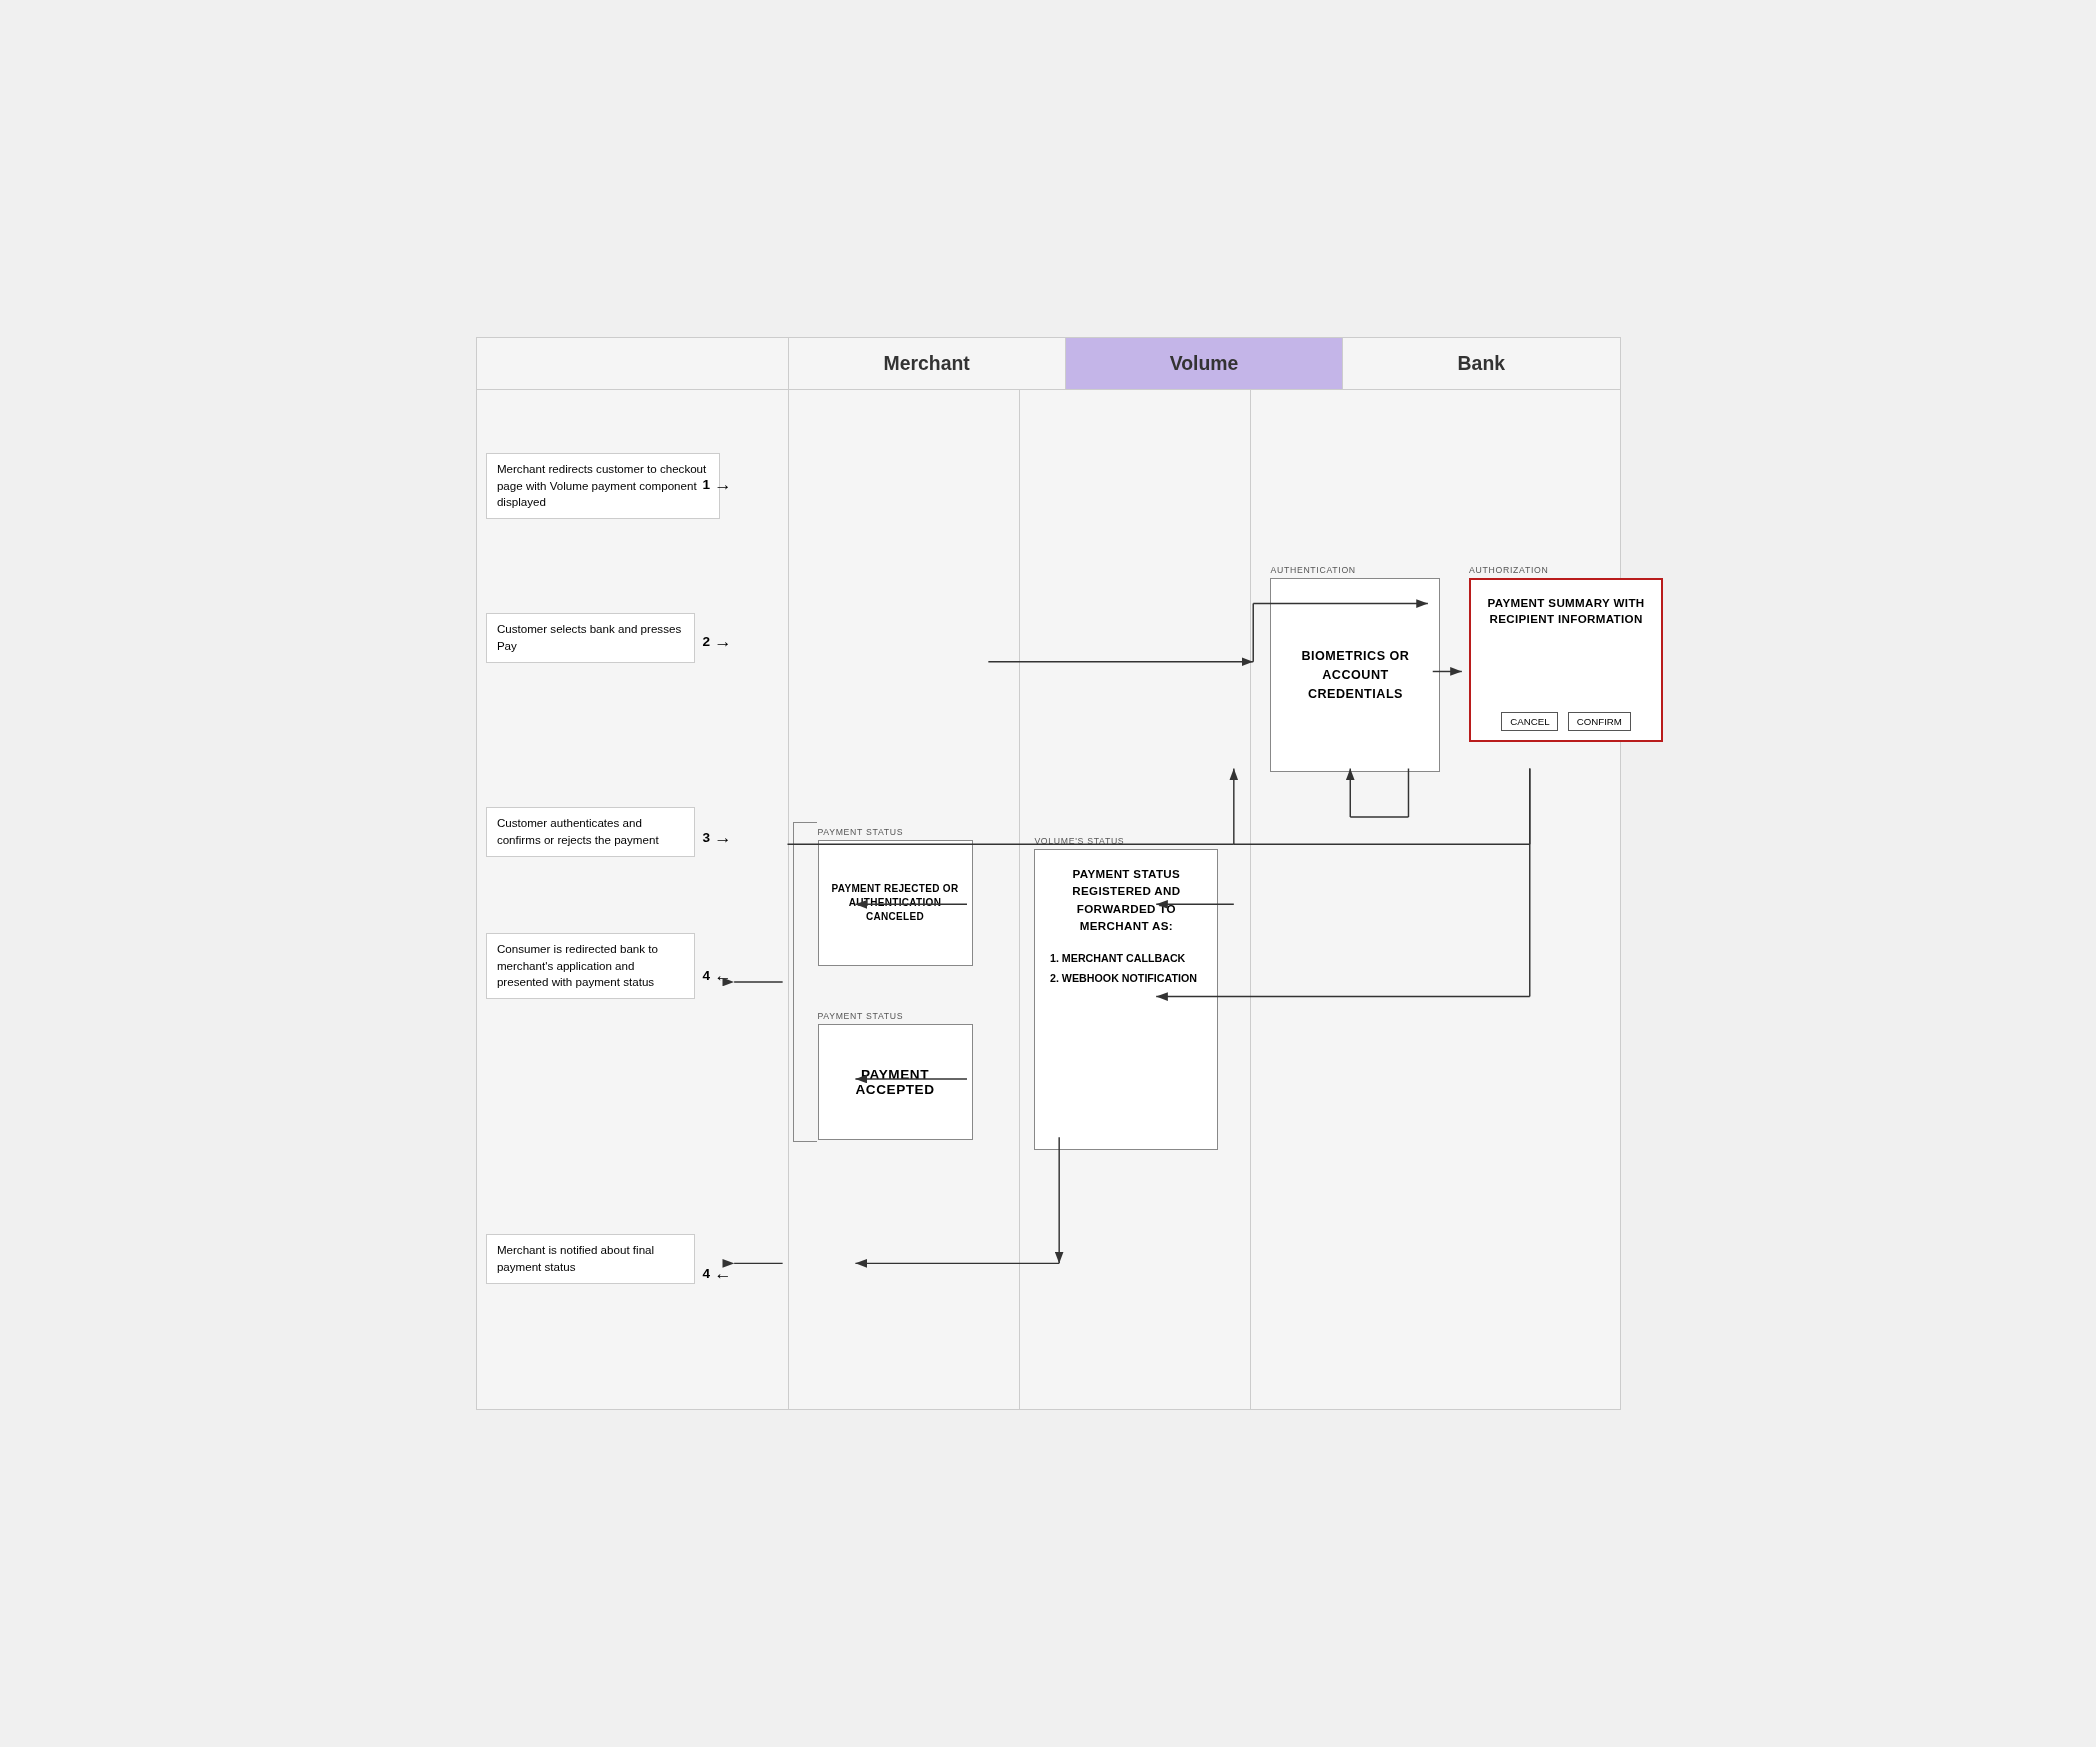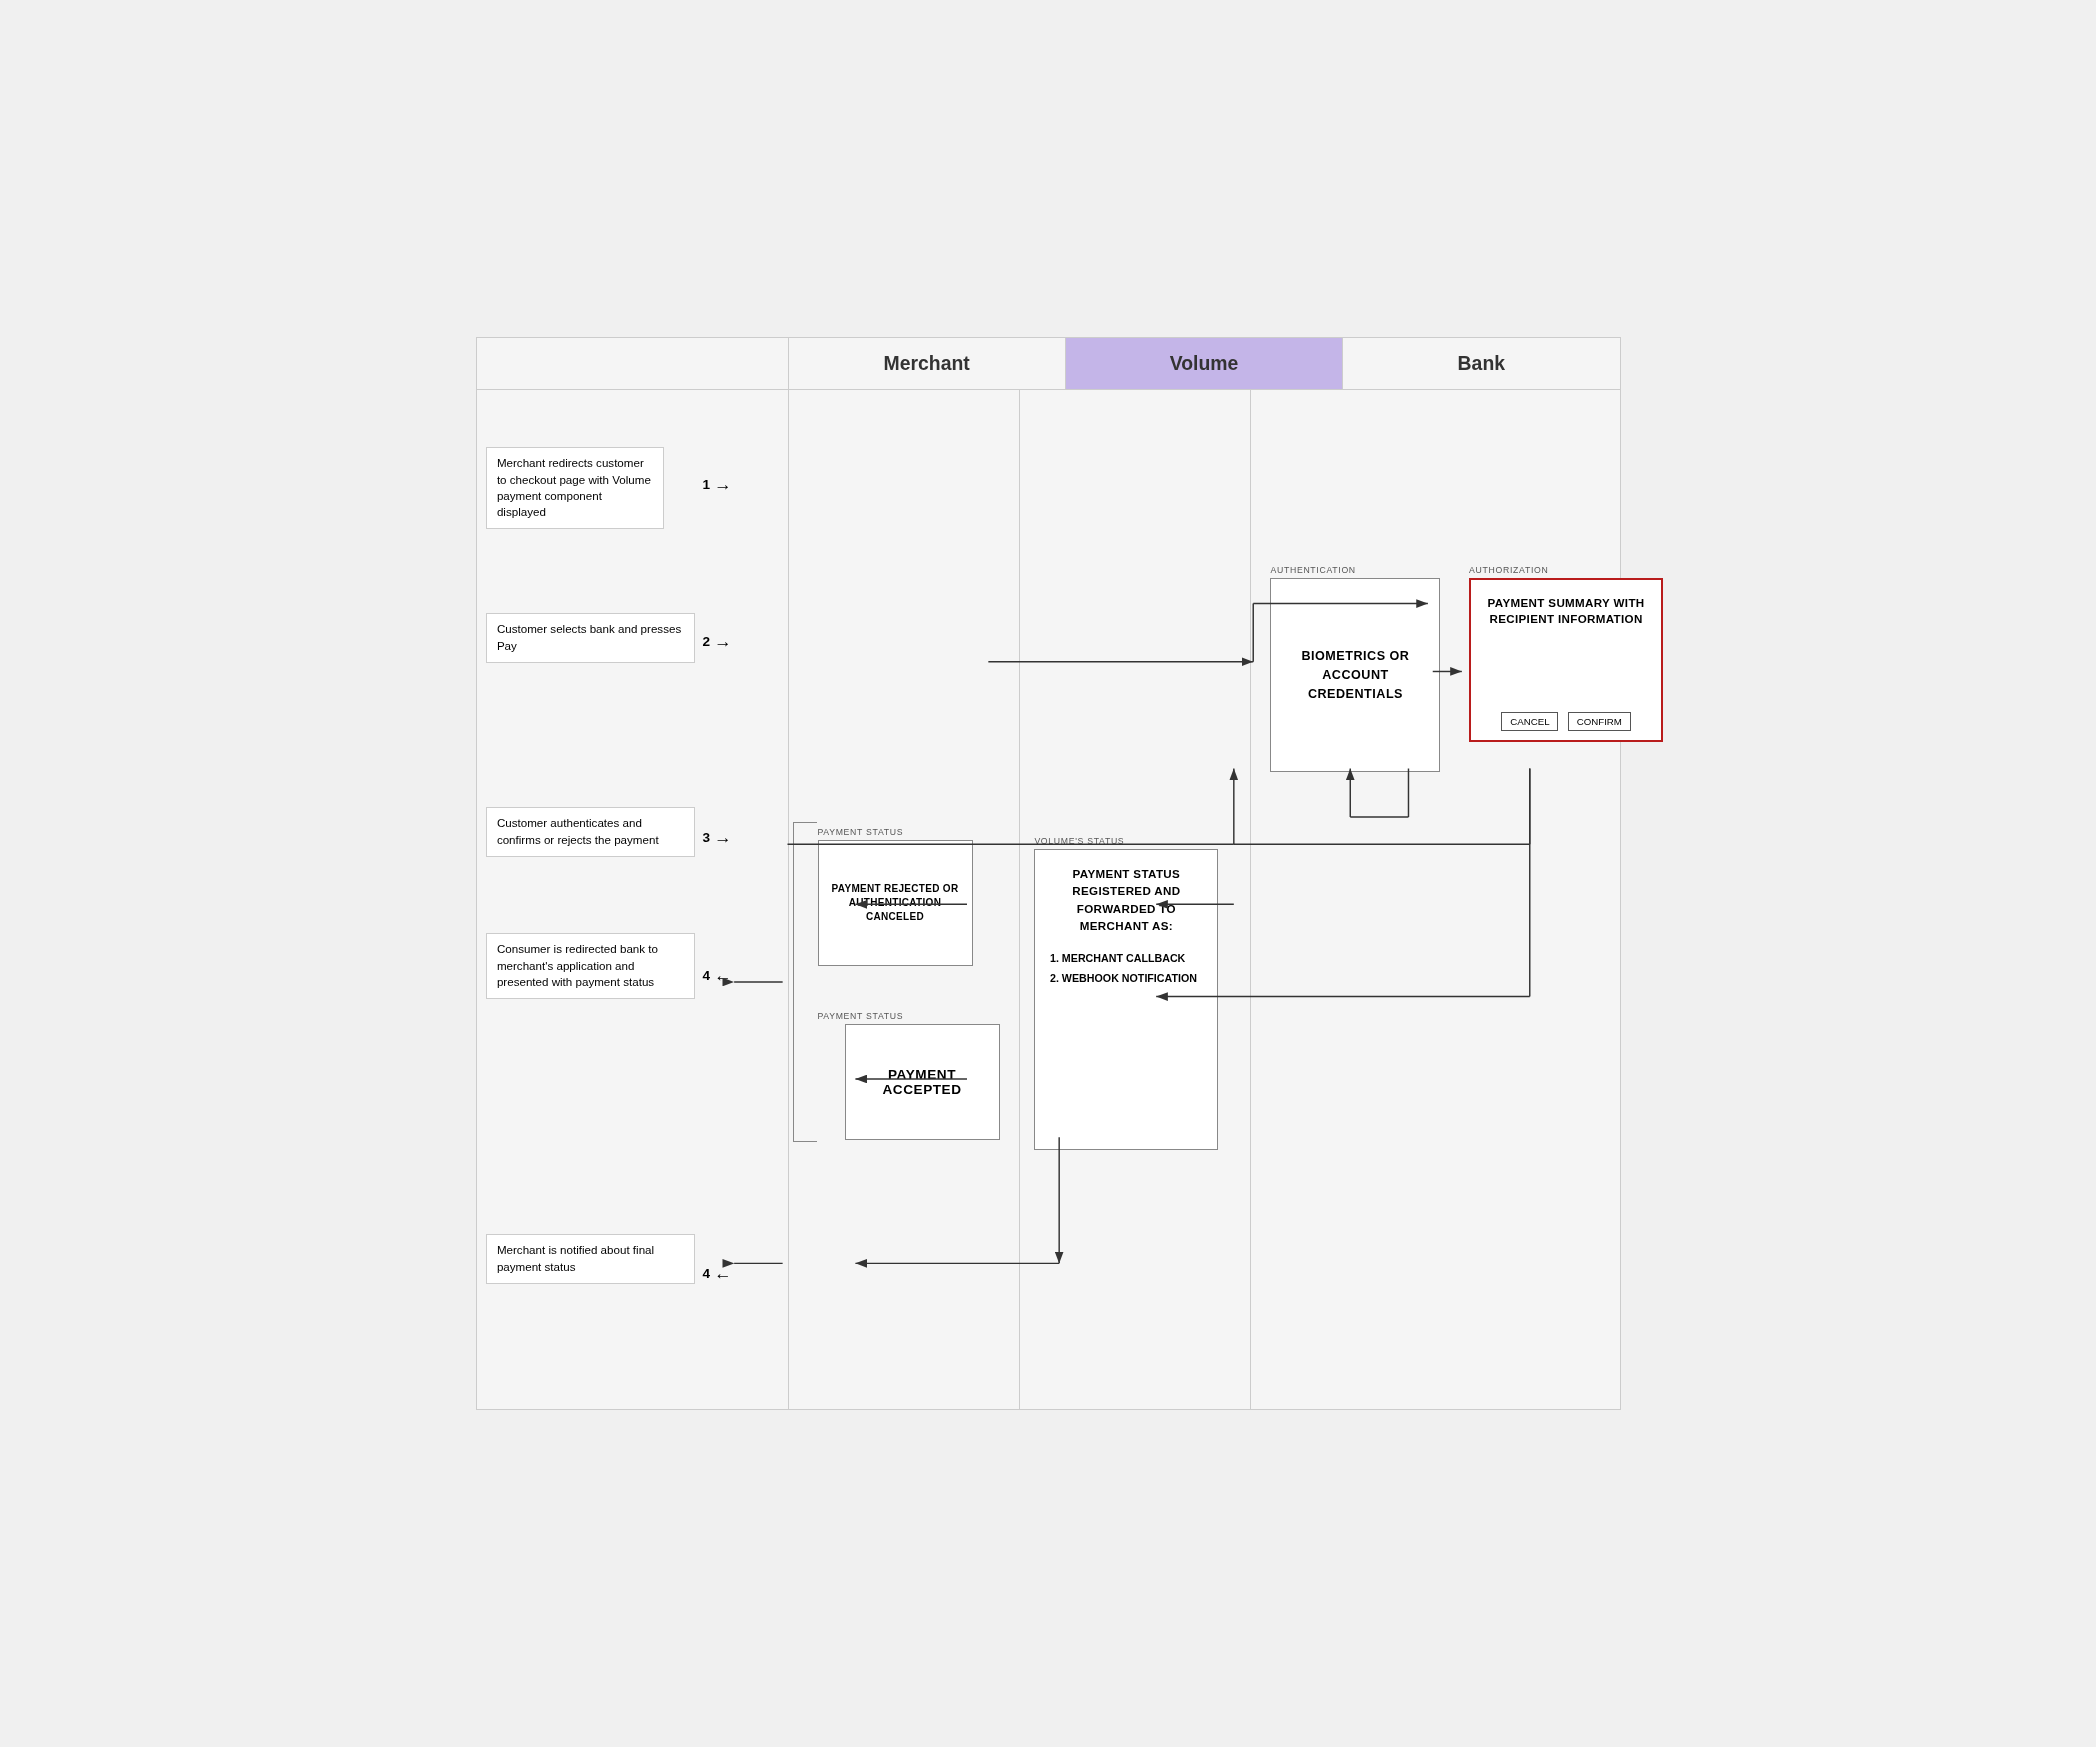--- a/index.html
+++ b/index.html
@@ -117,21 +117,21 @@
     <div class="header-left-spacer"></div>
     <div class="header-col merchant">Merchant</div>
     <div class="header-col volume">Volume</div>
     <div class="header-col bank">Bank</div>
   </div>
 
   <div style="position:relative; height: 1019px; display: flex;">
 
     <div class="left-sidebar">
 
-      <div class="step-desc" style="top: 57px; width: 178px;">
+      <div class="step-desc" style="top: 63px; width: 234px;">
         <span>Merchant redirects customer to checkout page with Volume payment component displayed</span>
       </div>
 
       <div class="step-desc" style="top: 223px; width: 209px;">
         <span>Customer selects bank and presses Pay</span>
       </div>
 
       <div class="step-desc" style="top: 417px; width: 209px;">
         <span>Customer authenticates and confirms or rejects the payment</span>
       </div>
@@ -177,21 +177,21 @@
 
         <div style="position:absolute; top: 437px; left: 29px; width: 155px;">
           <div style="font-size:8.7px; letter-spacing:0.08em; color:#555; margin-bottom:3.9px;">PAYMENT STATUS</div>
           <div style="background:white; border:1px solid #888; width:155px; height:126px; display:flex; align-items:center; justify-content:center; padding:9.7px;">
             <div style="font-size:10px; font-weight:bold; text-align:center; letter-spacing:0.03em; line-height:1.4;">PAYMENT REJECTED OR AUTHENTICATION CANCELED</div>
           </div>
         </div>
 
         <div style="position:absolute; top: 621px; left: 29px; width: 155px;">
           <div style="font-size:8.7px; letter-spacing:0.08em; color:#555; margin-bottom:3.9px;">PAYMENT STATUS</div>
-          <div style="background:white; border:1px solid #888; width:155px; height:116px; display:flex; align-items:center; justify-content:center; padding:9.7px;margin-left:27px;">
+          <div style="background:white; border:1px solid #888; width:155px; height:116px; display:flex; align-items:center; justify-content:center; padding:9.7px;">
             <div style="font-size:13.6px; font-weight:bold; text-align:center; letter-spacing:0.04em;">PAYMENT ACCEPTED</div>
           </div>
         </div>
 
 
         <div style="position:absolute; top: 432px; left: 4.9px; width: 24px; height: 320px; border:1px solid #888; border-right:none;"></div>
       </div>
 
       <div style="flex:1; border-right:1px solid #ccc; position:relative;">
 

